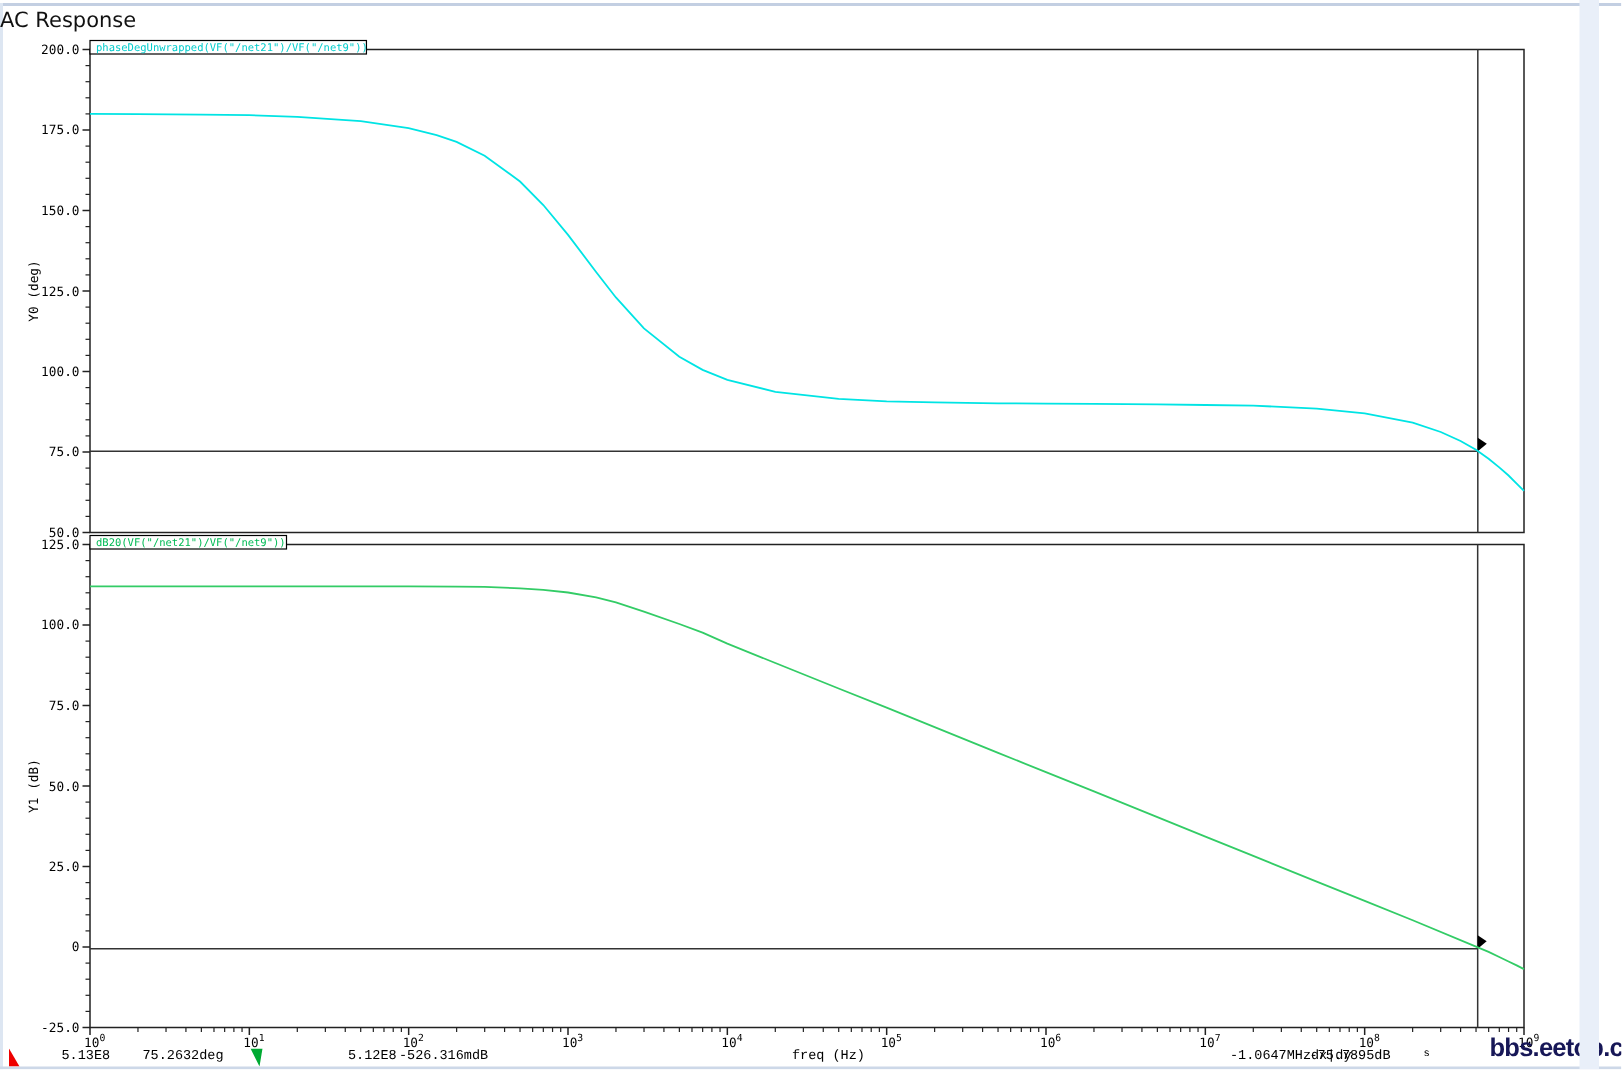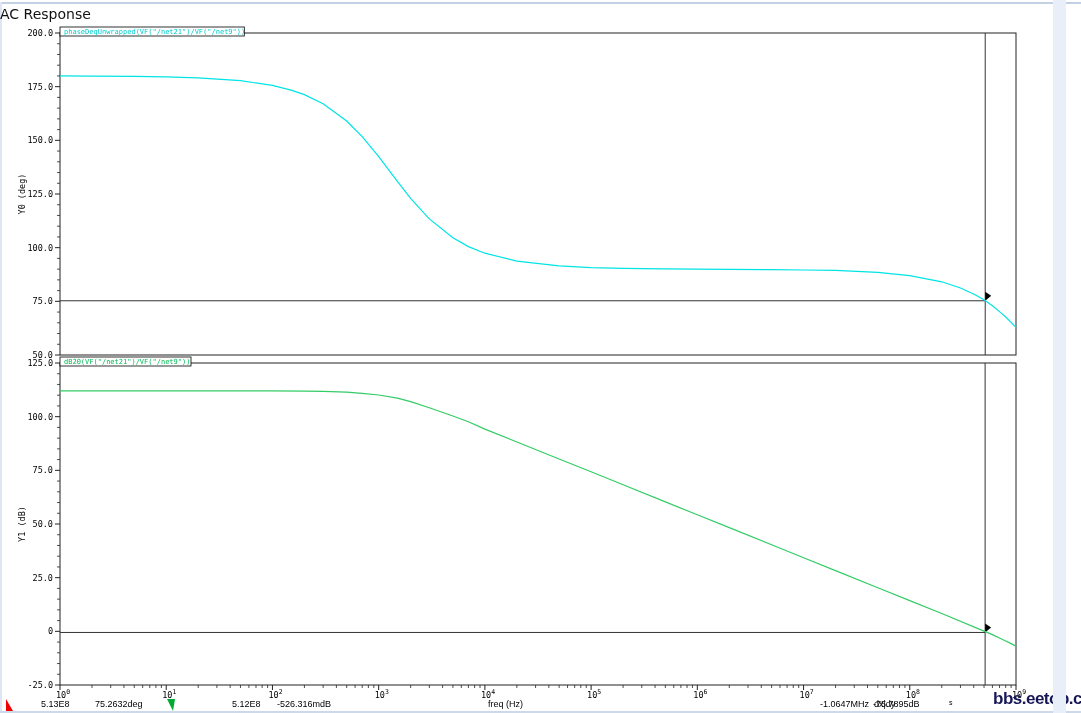--- a/index.html
+++ b/index.html
@@ -4,21 +4,21 @@
 <style>
   html,body{margin:0;padding:0;background:#fff;}
   #screen{position:relative;width:1081px;height:713px;background:#ffffff;overflow:hidden;
           font-family:"DejaVu Sans",sans-serif;}
   #top-edge{position:absolute;left:0;top:2px;width:1081px;height:2px;background:#c3cfe2;}
   #left-edge{position:absolute;left:0;top:2px;width:2px;height:711px;background:#dde6f2;}
   #bottom-edge{position:absolute;left:0;top:711px;width:1081px;height:2px;background:#cdd8e8;}
   #page-title{position:absolute;left:0;top:6px;width:1060px;text-align:left;
               font-size:14px;color:#111;}
   #chart-canvas{position:absolute;left:0;top:0;}
-  .statusbar{position:absolute;left:0;top:697px;width:1071px;height:16px;font-family:Liberation Sans, sans-serif;
+  .statusbar{position:absolute;left:0;top:697px;width:1071px;height:16px;font-family:Liberation Mono, monospace;
              font-size:9px;color:#000;}
   .statusbar span{position:absolute;top:2px;white-space:pre;}
   .flag{top:0px;}
   #watermark{position:absolute;left:993px;top:689px;font-family:"Liberation Sans",sans-serif;
              font-weight:bold;font-size:17px;letter-spacing:-0.5px;color:#171757;z-index:30;}
   #right-soft{position:absolute;left:1053px;top:0;width:13px;height:713px;background:#e9eff9;z-index:40;}
   #right-strip{position:absolute;left:1066px;top:0;width:15px;height:713px;z-index:41;
     background:linear-gradient(180deg,#3e4document448 0%,#42464e 0%,#6d81a2 6%,#8ea5c6 12%,#aebfdb 20%,#c8d8ec 32%,#d8e4f4 48%,#dfe9f6 70%,#e4edf8 100%);}
 </style>
 </head>
@@ -221,22 +221,22 @@
   <div class="statusbar">
     <span class="flag" style="left:6px"><svg width="9" height="12">
           <polygon points="0,0 0,12 7,12" fill="#ee0000"></polygon>
         </svg></span>
     <span style="left:41px">5.13E8</span>
     <span style="left:95px">75.2632deg</span>
     <span class="flag" style="left:166px"><svg width="10" height="12">
           <polygon points="1,0 9,0 7,12" fill="#00aa33"></polygon>
         </svg></span>
     <span style="left:232px">5.12E8</span>
-    <span style="left:277px">-526.316mdB</span>
-    <span style="left:488px">freq (Hz)</span>
+    <span style="left:266px">-526.316mdB</span>
+    <span style="left:528px">freq (Hz)</span>
     <span style="left:874px">dx|dy</span>
     <span style="left:820px">-1.0647MHz</span>
     <span style="left:873px">-75.7895dB</span>
     <span style="left:949px;font-size:7px">s</span>
   </div>
 
   <div id="watermark">bbs.eetop.cn</div>
 
   <div id="right-soft"></div>
   <div id="right-strip"></div>

